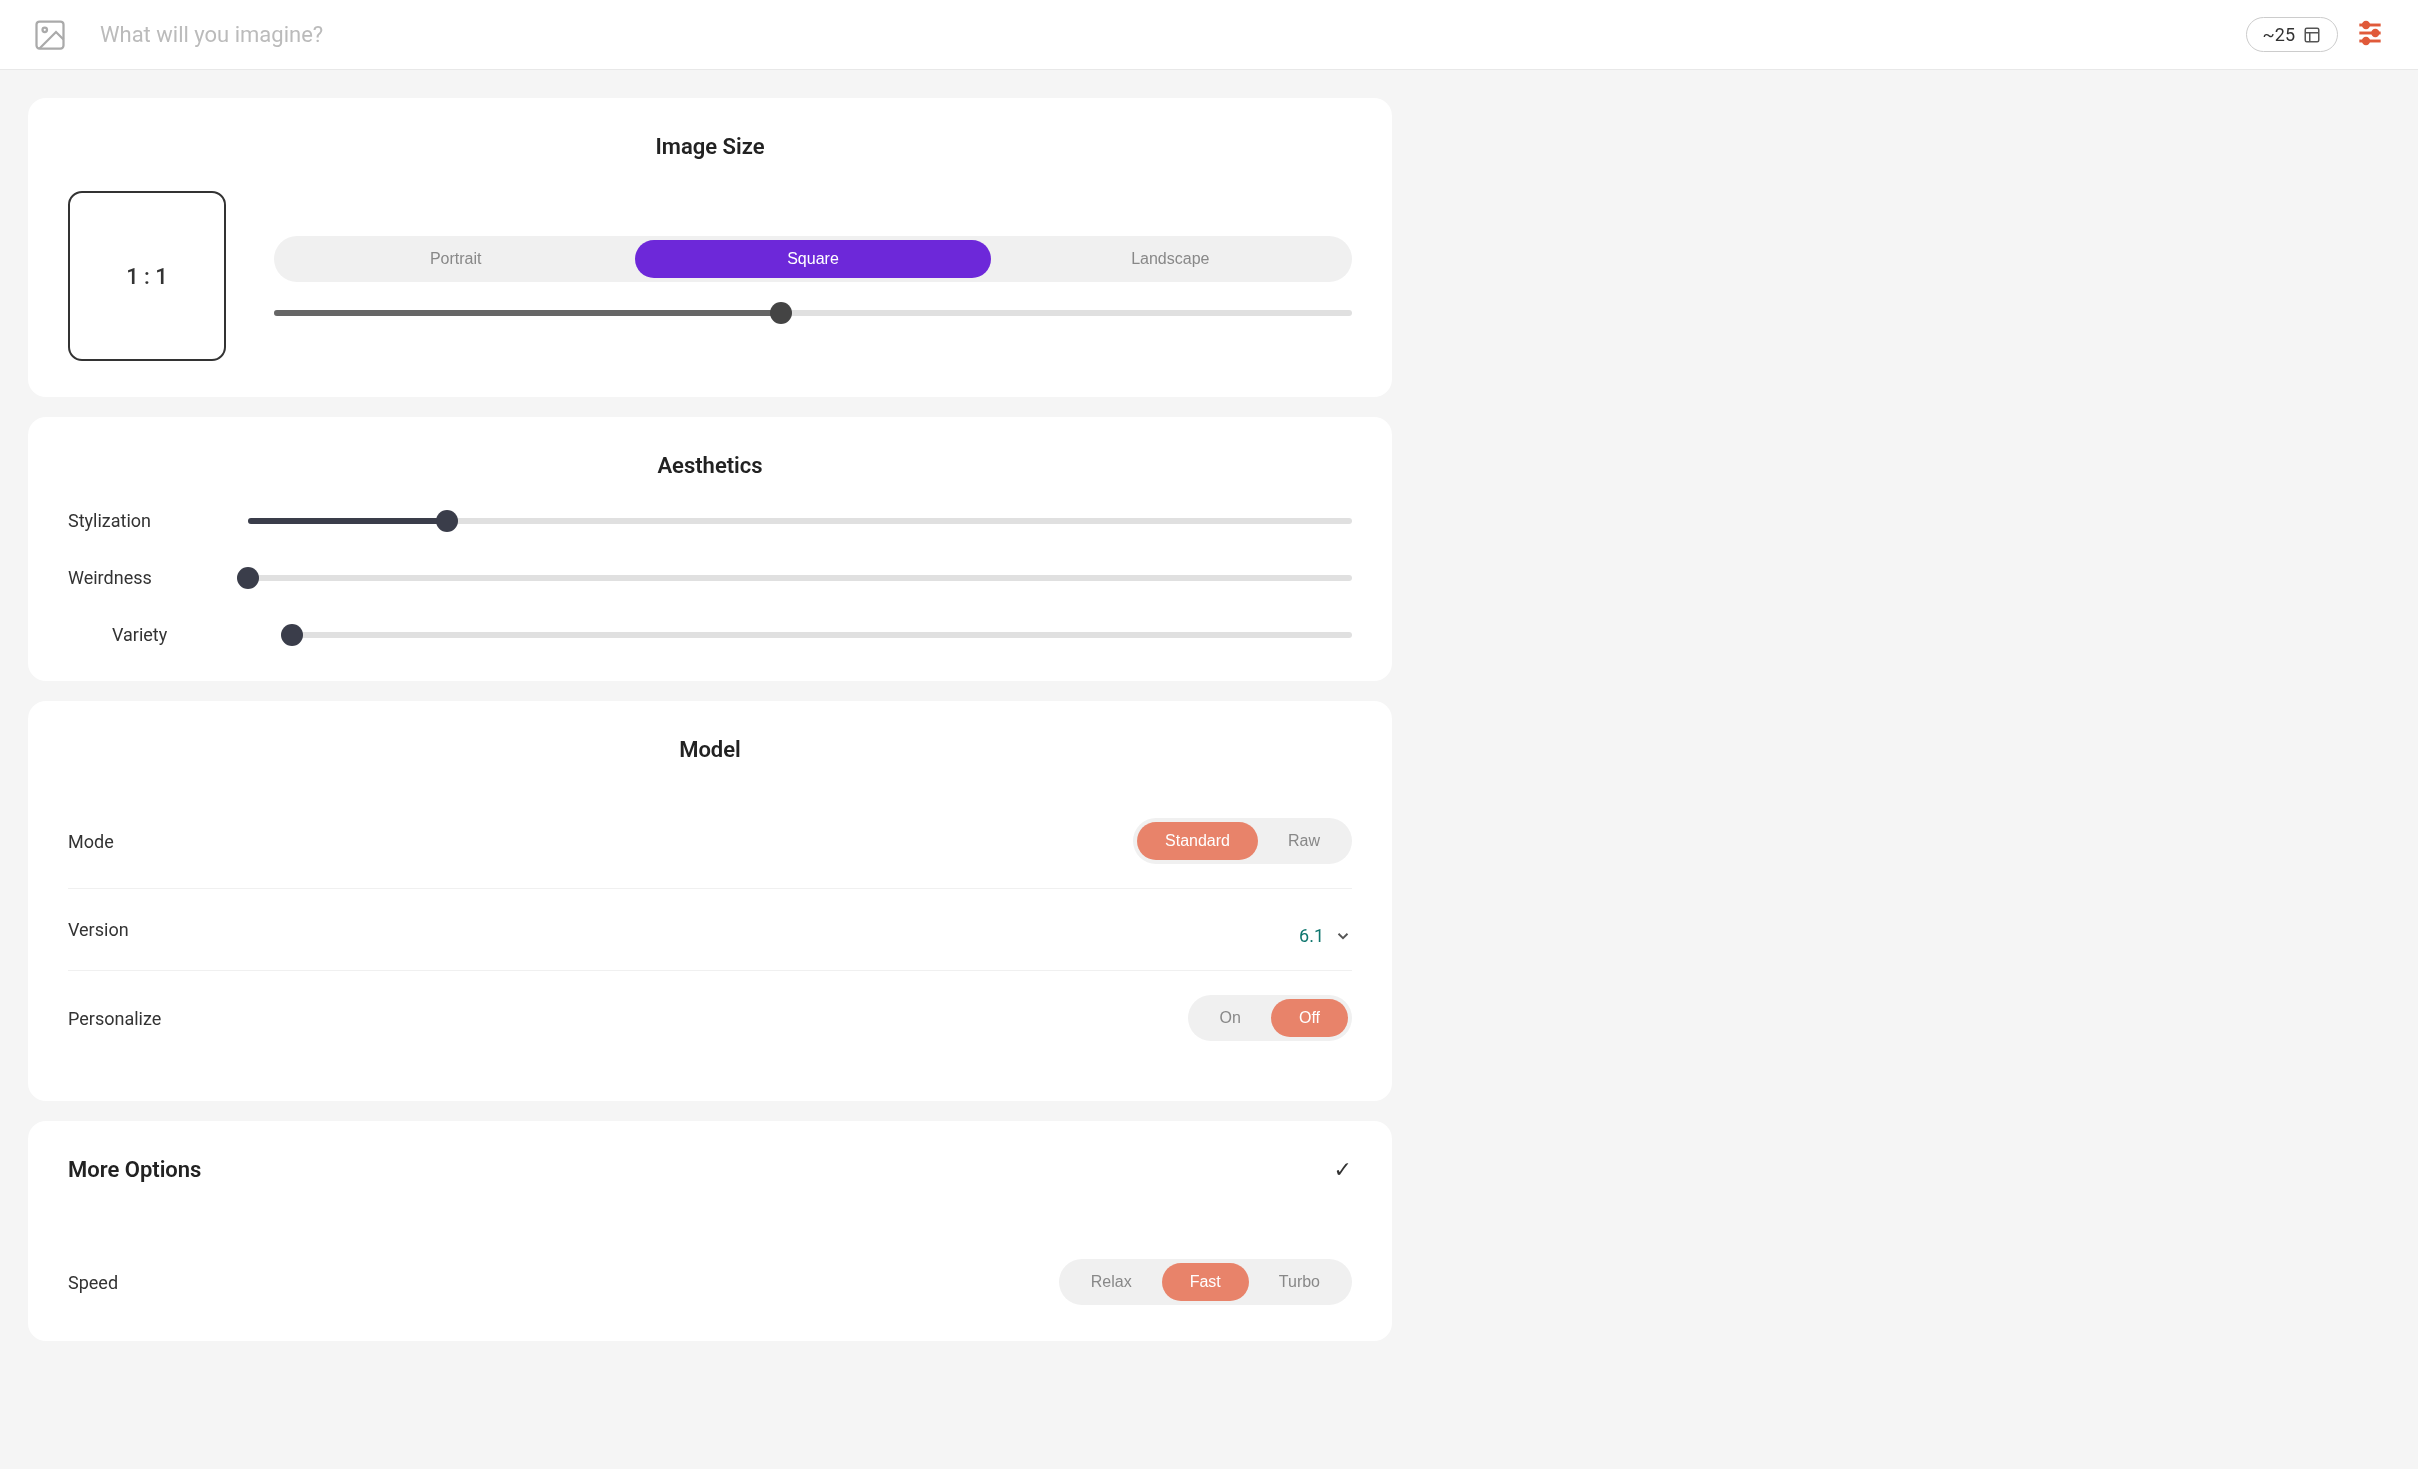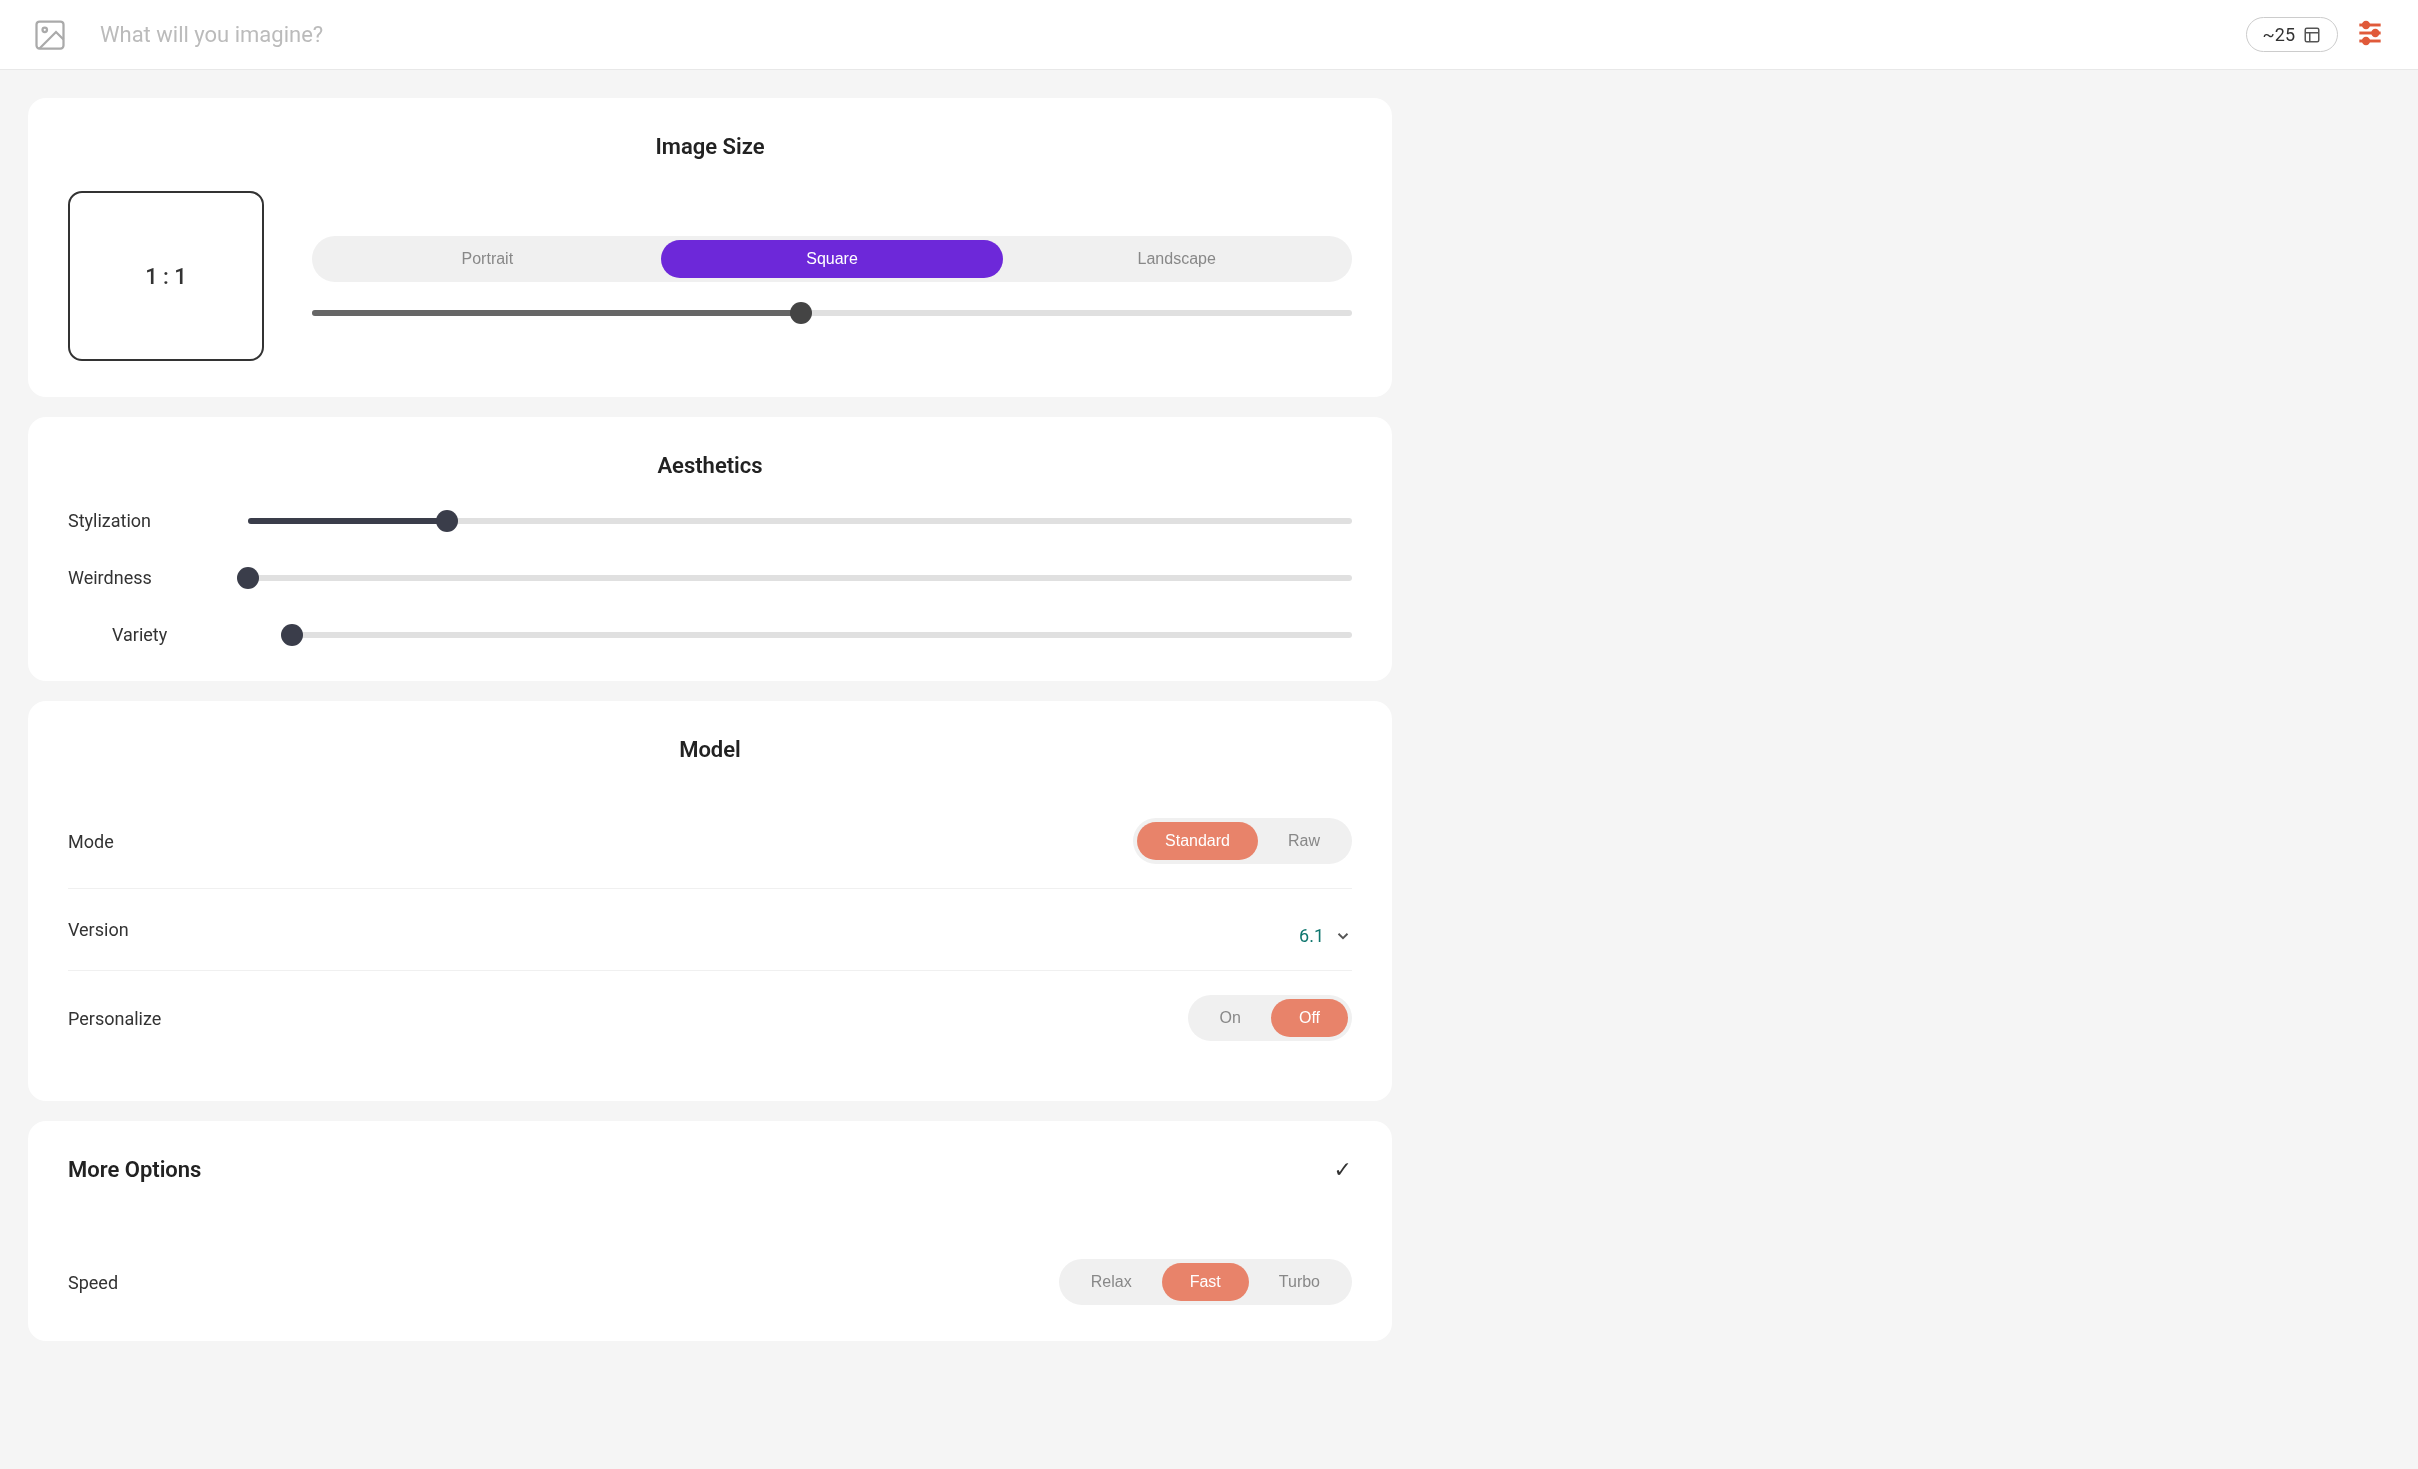--- a/index.html
+++ b/index.html
@@ -81,21 +81,21 @@
       margin-bottom: 32px;
     }
 
     
     .image-size-content {
       display: flex;
       align-items: center;
       gap: 48px;
     }
     .preview-box {
-      width: 196px;
+      width: 158px;
       height: 170px;
       border: 2.5px solid #333;
       border-radius: 14px;
       display: flex;
       align-items: center;
       justify-content: center;
       font-size: 22px;
       color: #333;
       font-weight: 500;
       flex-shrink: 0;

